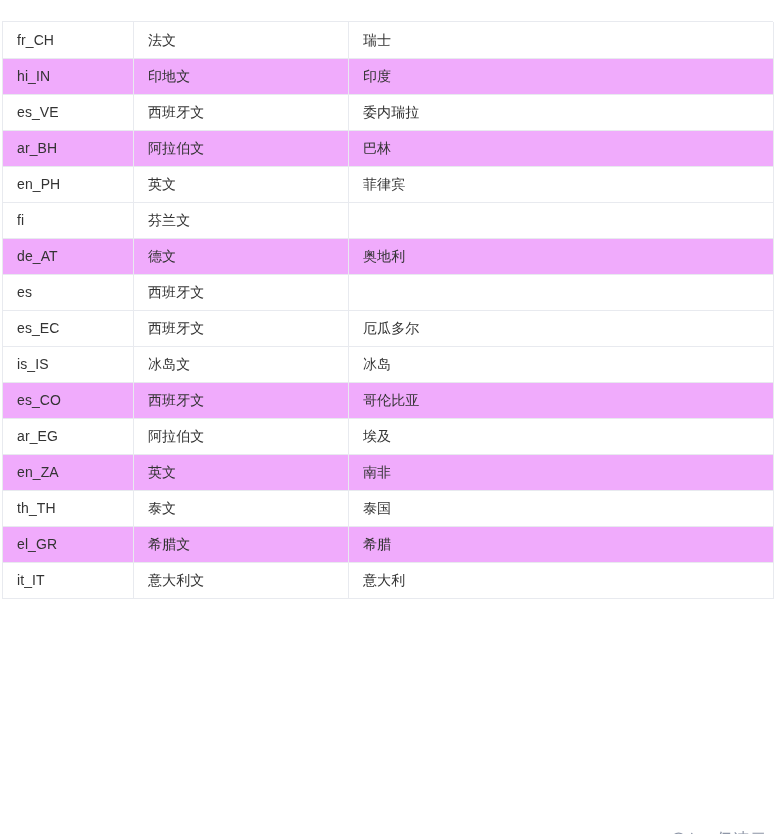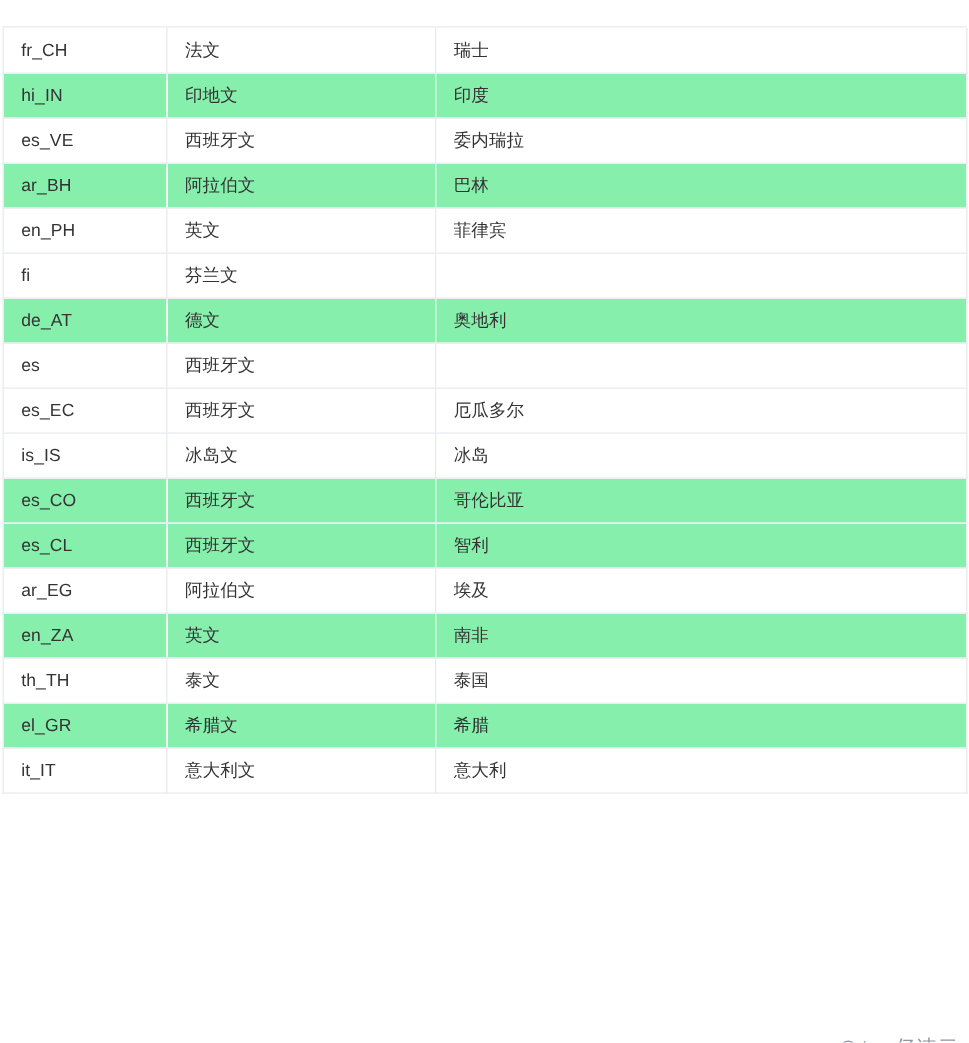--- a/index.html
+++ b/index.html
@@ -49,21 +49,21 @@
     overflow: hidden;
     text-overflow: ellipsis;
     letter-spacing: 0.1px;
   }
 
   table.locale-table td.cell-code {
     border-left: 1px solid #e8eaef;
   }
 
   table.locale-table tr.row-striped td {
-    background: #86efac;
+    background: #f0abfc;
   }
   table.locale-table tr.row-plain td {
     background: #ffffff;
   }
 
   
   .top-edge-rule {
     position: absolute;
     top: 1px;
     left: 2px;
@@ -159,25 +159,20 @@
         </tr>
         <tr class="row-plain">
           <td class="cell-code">is_IS</td>
           <td>冰岛文</td>
           <td>冰岛</td>
         </tr>
         <tr class="row-striped">
           <td class="cell-code">es_CO</td>
           <td>西班牙文</td>
           <td>哥伦比亚</td>
-        </tr>
-        <tr class="row-striped">
-          <td class="cell-code">es_CL</td>
-          <td>西班牙文</td>
-          <td>智利</td>
         </tr>
         <tr class="row-plain">
           <td class="cell-code">ar_EG</td>
           <td>阿拉伯文</td>
           <td>埃及</td>
         </tr>
         <tr class="row-striped">
           <td class="cell-code">en_ZA</td>
           <td>英文</td>
           <td>南非</td>

